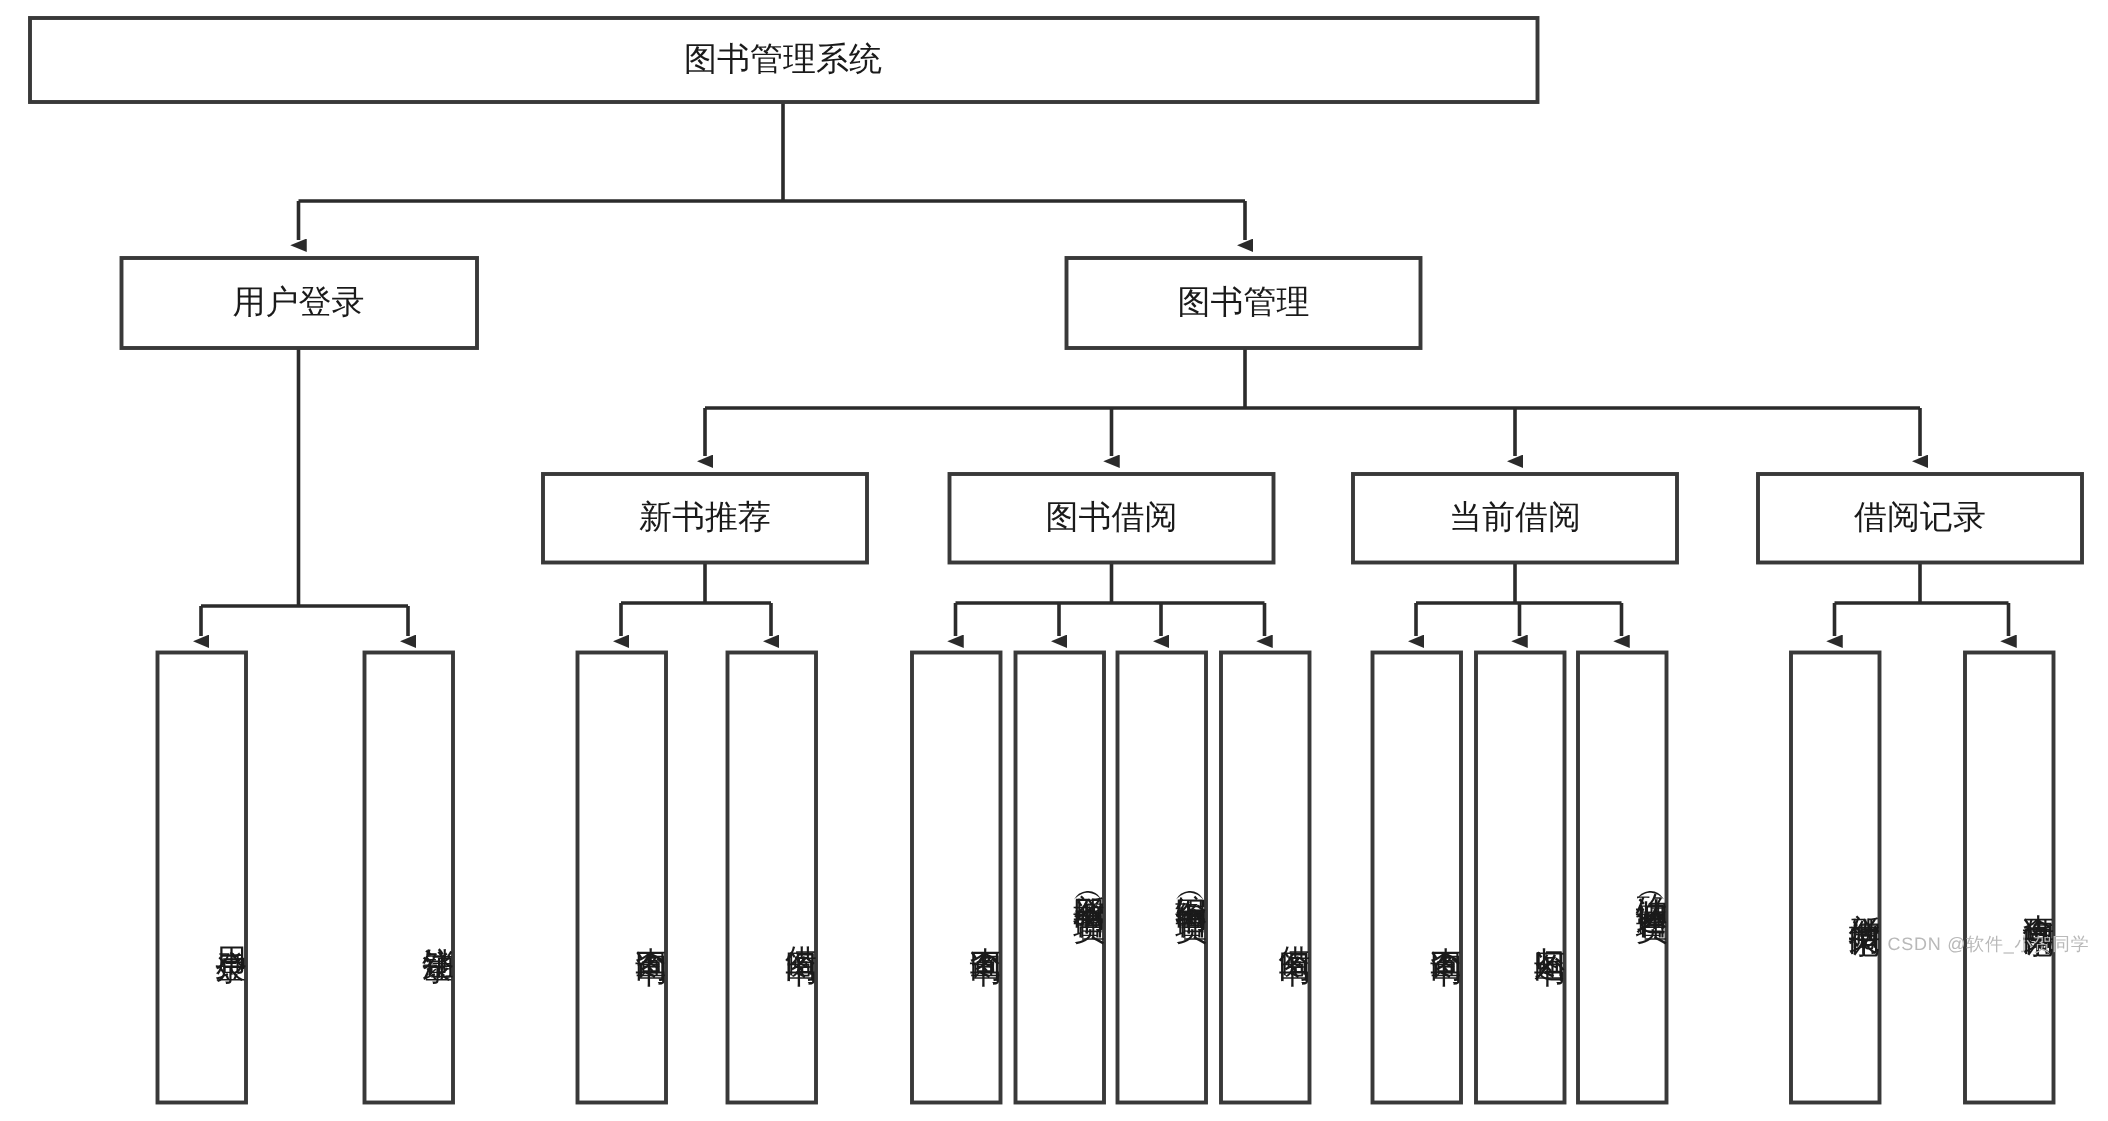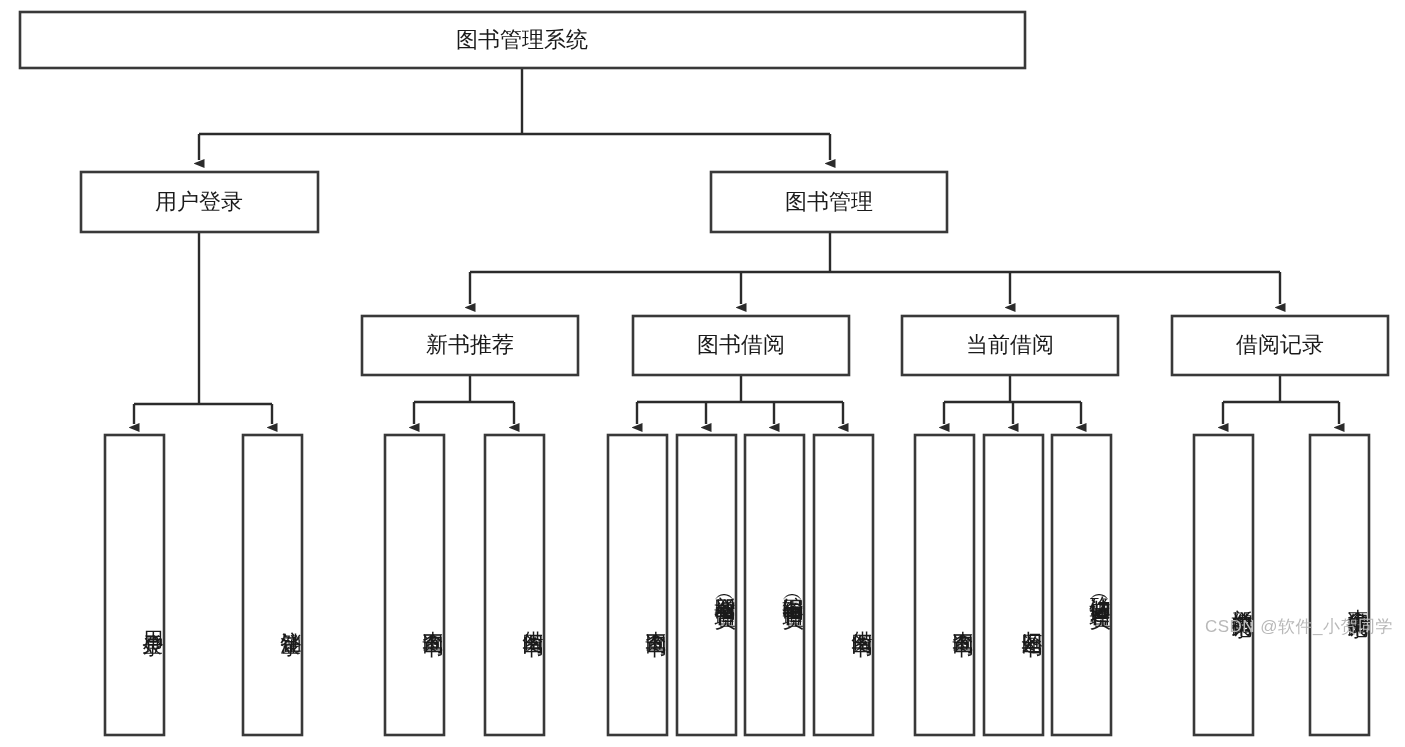--- a/index.html
+++ b/index.html
@@ -55,21 +55,21 @@
     align-items: flex-start;
     justify-content: center;
     white-space: nowrap;
     pointer-events: none;
   }
   .watermark {
     position: absolute;
     right: 12px;
     bottom: 6px;
     font-family: "Liberation Sans", "DejaVu Sans", sans-serif;
-    font-size: 17px;
+    font-size: 12px;
     color: #b9b9b9;
     letter-spacing: 0.5px;
     user-select: none;
   }
 </style>
 </head>
 <body>
 
 <div id="diagram-root">
 

